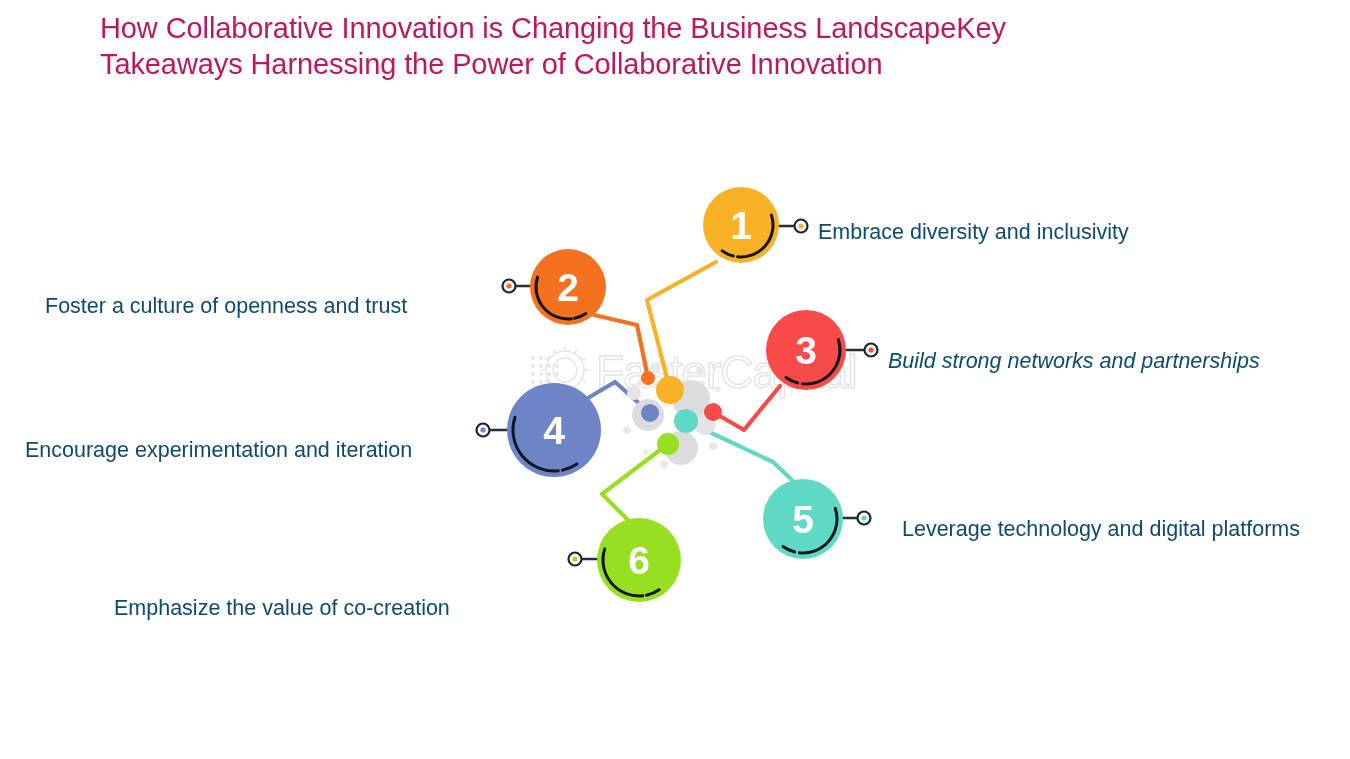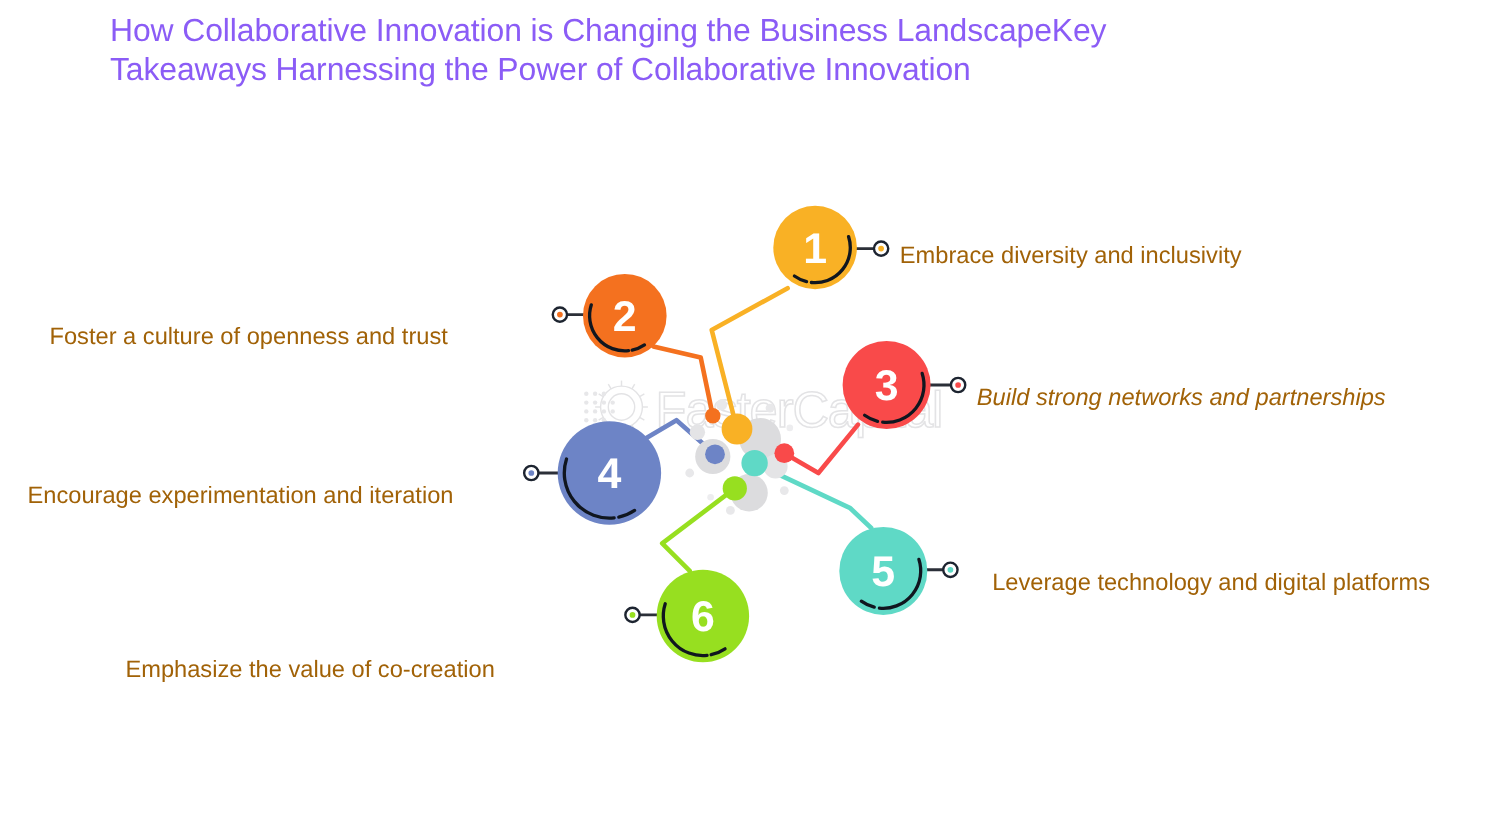--- a/index.html
+++ b/index.html
@@ -20,21 +20,21 @@
     width: 1350px;
     height: 759px;
   }
   #title {
     position: absolute;
     left: 100px;
     top: 10px;
     width: 1010px;
     font-size: 29px;
     line-height: 36px;
-    color: #8b5cf6;
+    color: #be185d;
     font-family: "Liberation Sans", sans-serif;
     font-weight: 400;
     letter-spacing: -0.1px;
   }
   svg#diagram {
     position: absolute;
     left: 0; top: 0;
     width: 1350px;
     height: 759px;
     overflow: visible;
@@ -43,21 +43,21 @@
     font-family: "Liberation Sans", sans-serif;
     font-weight: bold;
     font-size: 39px;
     fill: #ffffff;
   }
   .lbl {
     position: absolute;
     font-family: "Liberation Sans", sans-serif;
     font-size: 21.5px;
     line-height: 28px;
-    color: #a16207;
+    color: #0c4a6e;
     white-space: pre-line;
   }
   .lbl-right { text-align: left; }
   .lbl-left  { text-align: left; margin-top: 12px; }
   .wm-text {
     font-family: "Liberation Sans", sans-serif;
     font-size: 46px;
     fill: none;
     stroke: #e2e2e4;
     stroke-width: 1.4px;

